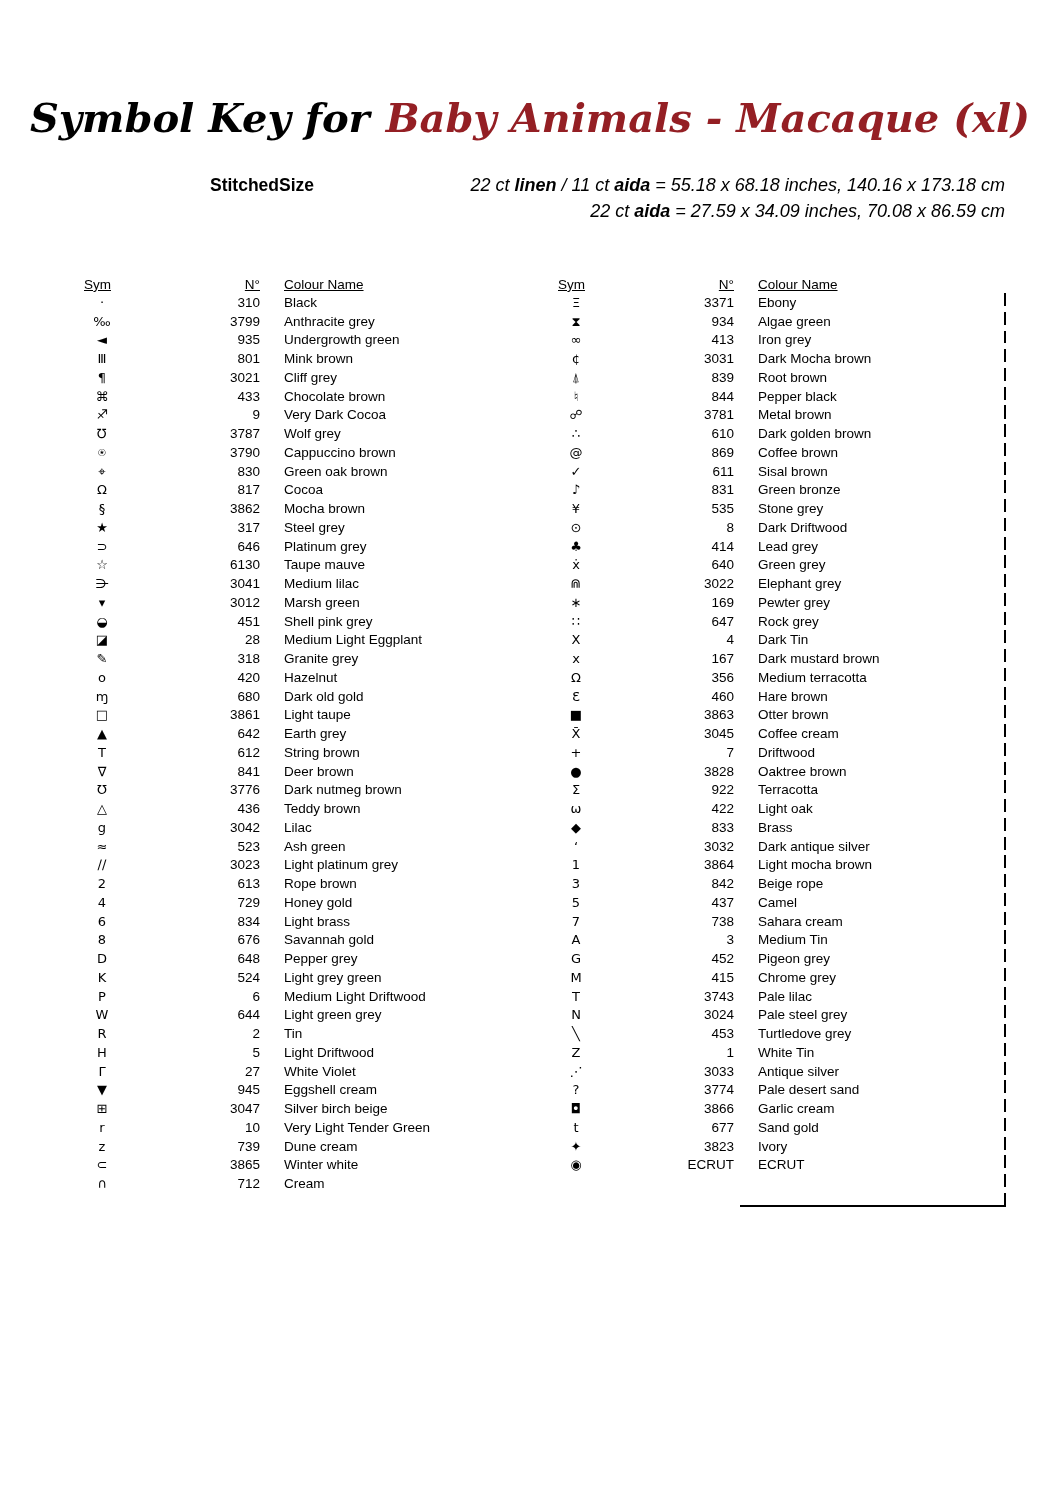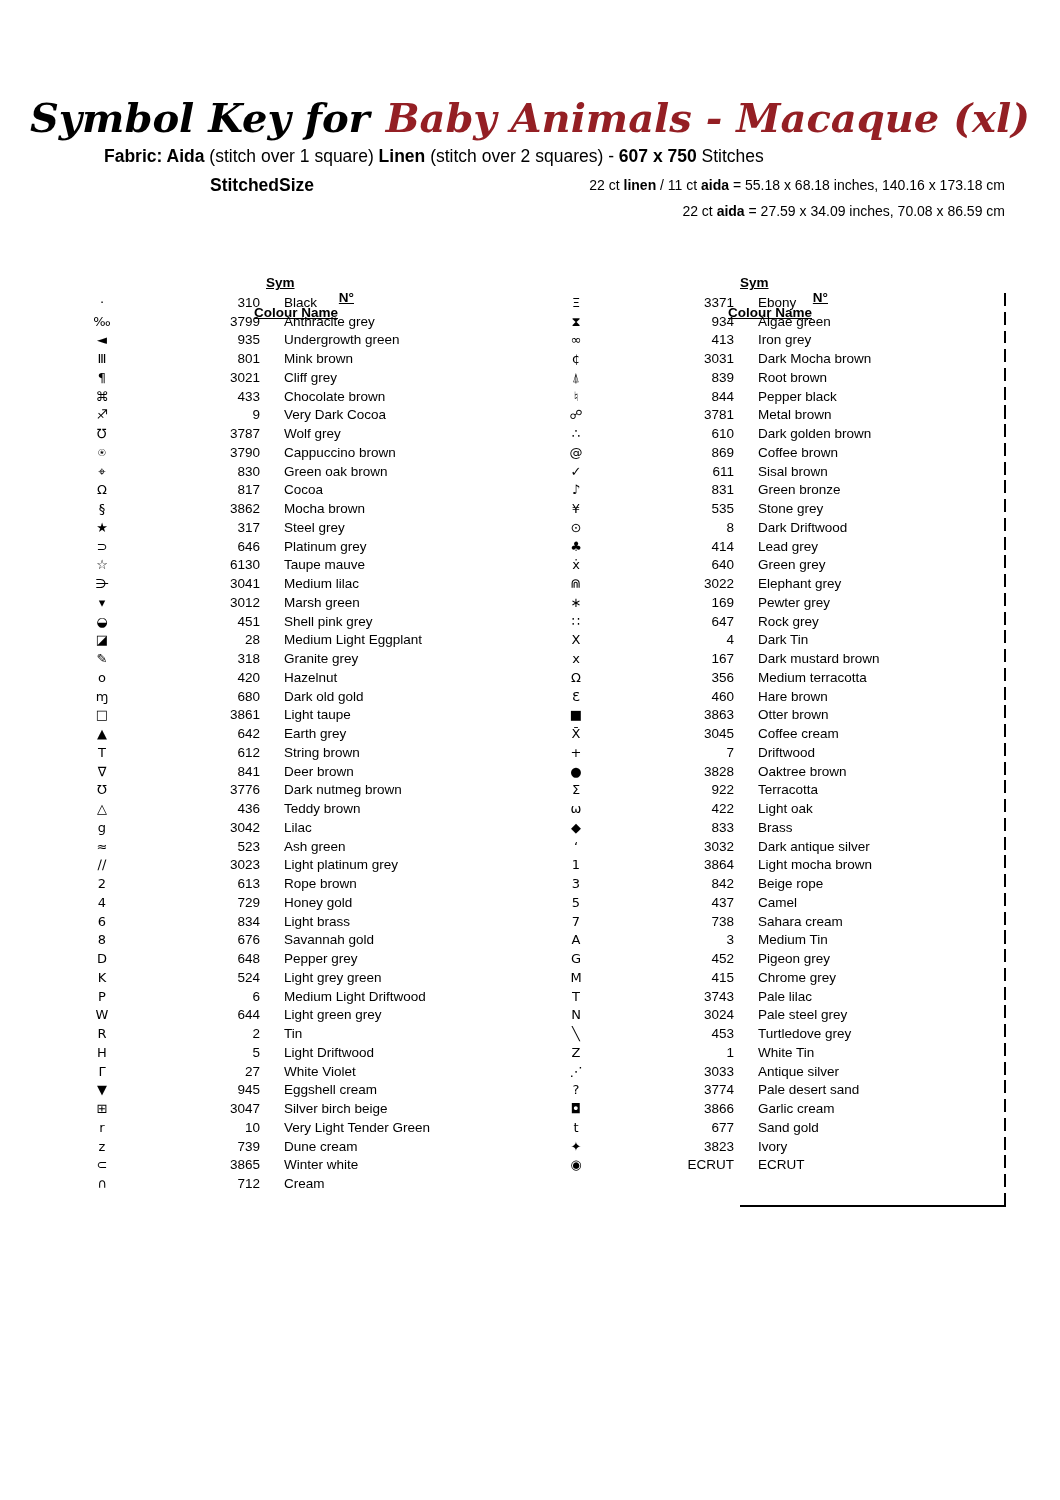--- a/index.html
+++ b/index.html
@@ -15,47 +15,46 @@
   .title .pattern-name { margin-left:16px; }
   .fabric {
     position:absolute; top:146px; left:104px; font-size:17.5px; white-space:nowrap;
   }
   .b { font-weight:bold; }
   .ssize-label {
     position:absolute; top:175px; left:210px; font-size:17.5px; font-weight:bold;
   }
   .sizes {
     position:absolute; top:173px; right:55px; text-align:right;
-    font-size:14px; line-height:25.8px; white-space:nowrap;
+    font-size:18px; line-height:25.8px; white-space:nowrap;font-style:italic;
   }
   .col { position:absolute; top:276px; }
   .col1 { left:84px;  width:400px; }
   .col2 { left:558px; width:400px; }
   .trow { display:flex; align-items:center; height:18.75px; font-size:13.5px; }
-  .hdr  { height:17px; font-weight:bold;flex-direction:column; }
+  .hdr  { height:17px; font-weight:normal; }
   .hdr span { text-decoration:underline; }
   .c-sym  { width:36px; text-align:center; font-family:"DejaVu Sans", sans-serif; font-size:13px; line-height:1; }
   .hdr .c-sym { text-align:left; font-family:"Liberation Sans", sans-serif; font-size:13.5px; }
   .c-num  { width:140px; text-align:right; }
   .c-name { margin-left:24px; white-space:nowrap; }
   .vline {
     position:absolute; left:1004px; top:293px; width:2px; height:912px;
     background:repeating-linear-gradient(to bottom, #000 0px, #000 13px, transparent 13px, transparent 18.75px);
   }
   .bline { position:absolute; left:740px; top:1205px; width:266px; height:2px; background:#000; }
 </style>
 </head>
 <body>
 
 <div class="page">
   <div class="title">
     <span>Symbol Key for</span><span class="pattern-name" style="color: rgb(148, 31, 36);">Baby Animals - Macaque (xl)</span>
   </div>
 
-  <div class="fabric" id="fabric-line"><span class="b">Fabric:  </span><span class="b">Aida</span><span>  (stitch over 1 square)  </span><span class="b">Linen</span><span>  (stitch over 2 squares) -  </span><span class="b">607 x 750</span><span> Stitches</span></div>
 
   <div class="ssize-label">StitchedSize</div>
   <div class="sizes" id="size-lines">
       <div><span>22 ct </span><span class="b">linen</span><span> / 11 ct </span><span class="b">aida</span><span> = 55.18 x 68.18 inches, 140.16 x 173.18 cm</span></div>
       <div><span>22 ct </span><span class="b">aida</span><span> = 27.59 x 34.09 inches, 70.08 x 86.59 cm</span></div>
     </div>
 
   <div class="col col1" id="key-col-1">
       <div class="trow hdr">
         <div class="c-sym"><span>Sym</span></div>

